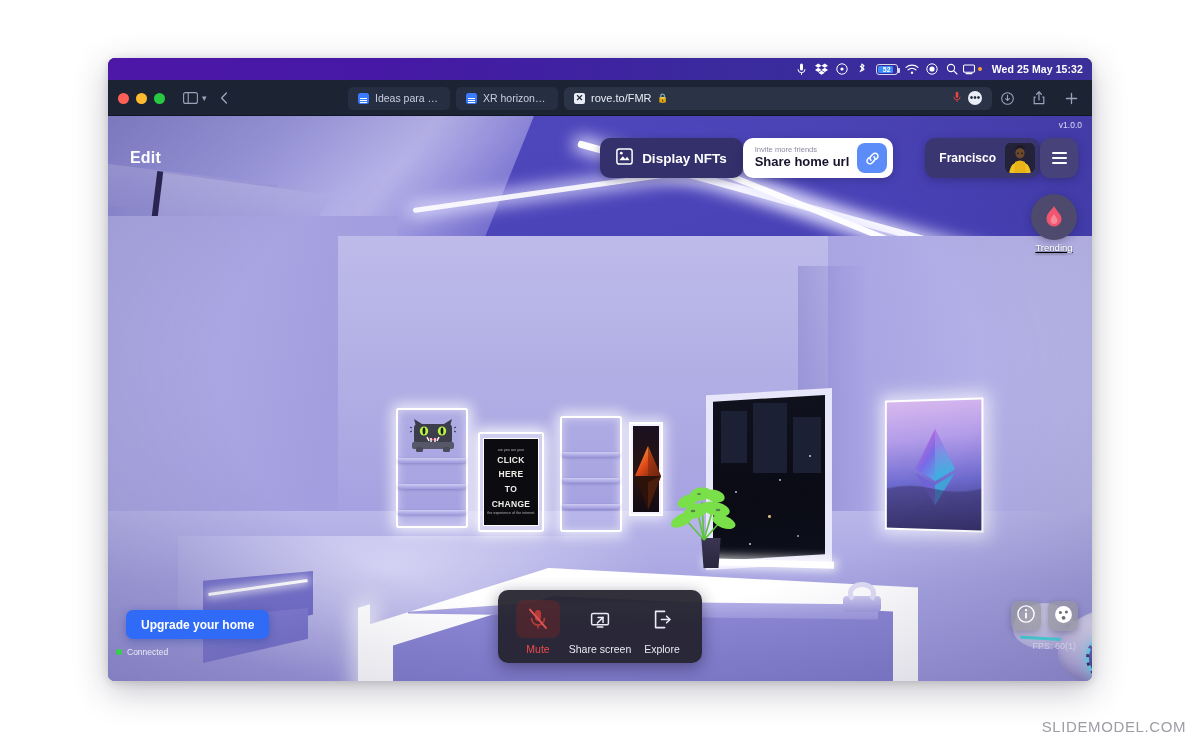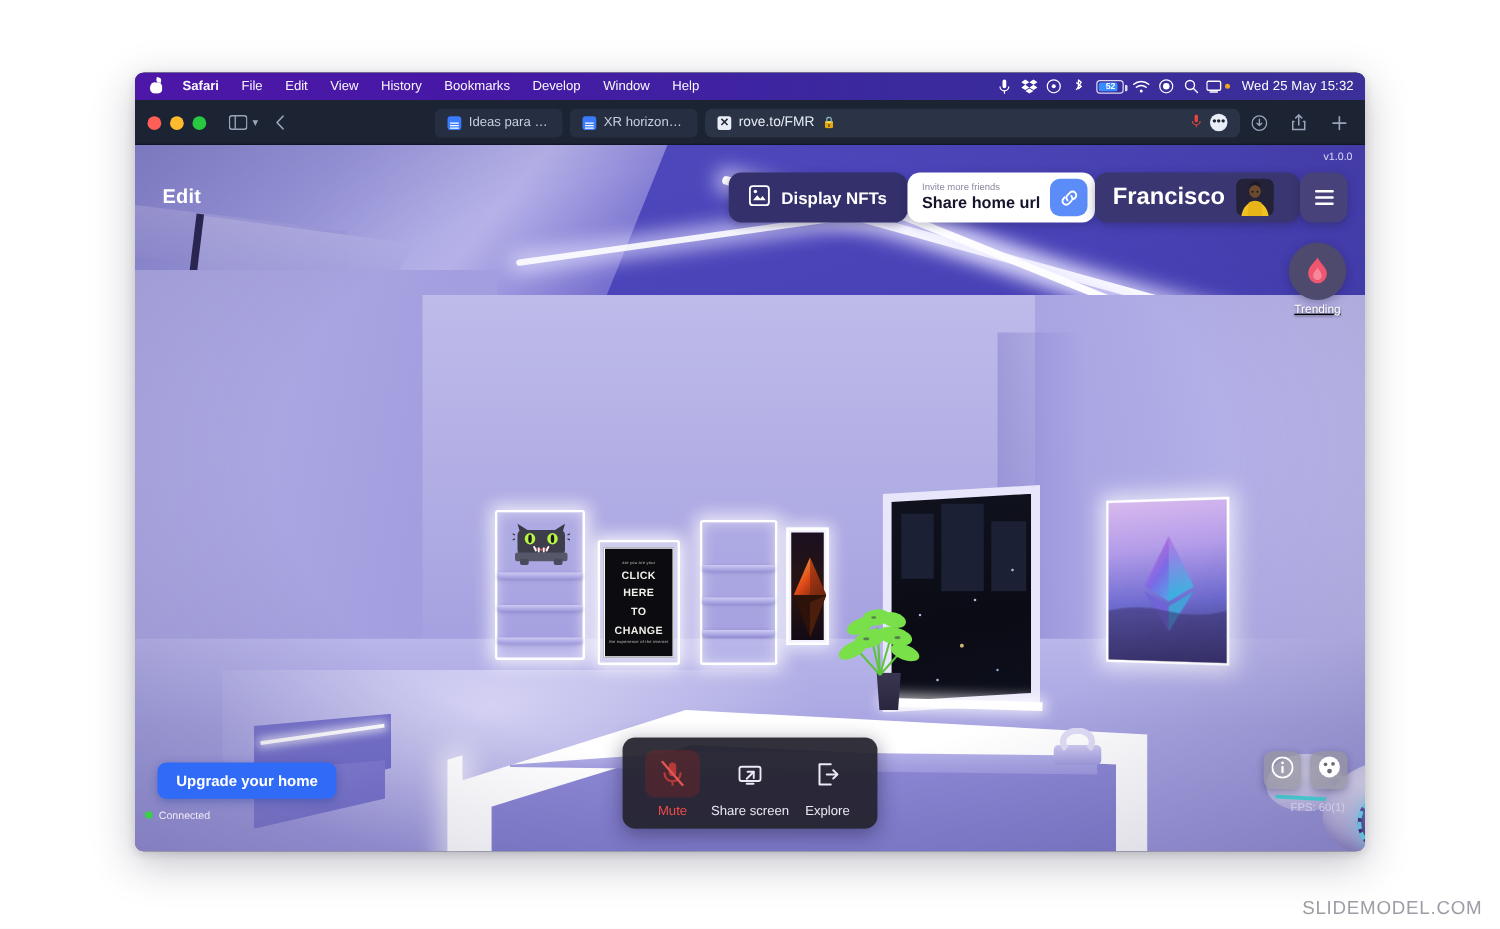--- a/index.html
+++ b/index.html
@@ -42,21 +42,21 @@
     clip-path: polygon(0 18%,42% 6%,48% 16%,55% 6%,100% 20%,100% 100%,0 100%);
   }
   .apple-logo::after {
     content: ""; position: absolute; left: 5.5px; top: 0px;
     width: 4px; height: 4px; background: #fff;
     border-radius: 0 60% 0 60%; transform: rotate(12deg);
   }
   .mb-right { margin-left: auto; display: flex; align-items: center; gap: 0; padding-right: 9px; }
   .mb-icon { width: 20px; height: 22px; display: flex; align-items: center; justify-content: center; }
   .mb-icon svg { display: block; }
-  .mb-clock { padding-left: 8px; font-size: 10.5px; letter-spacing: .1px; }
+  .mb-clock { padding-left: 8px; font-size: 10.5px; letter-spacing: .1px; font-weight: bold; }
   .batt-pill {
     width: 22px; height: 11px; border: 1.3px solid #dcd8f0; border-radius: 3px;
     position: relative; display: flex; align-items: center; justify-content: center;
   }
   .batt-pill::after {
     content: ""; position: absolute; right: -3.4px; top: 3px; width: 2px; height: 5px;
     background: #dcd8f0; border-radius: 0 1px 1px 0;
   }
   .batt-fill { position: absolute; left: 1px; top: 1px; bottom: 1px; width: 15px; background: #3a8dff; border-radius: 1.5px; }
   .batt-num { position: relative; font-size: 7px; color: #fff; font-weight: bold; z-index: 2; }
@@ -366,23 +366,24 @@
     box-shadow: 0 2px 8px rgba(30,26,70,.3);
   }
   .share-card .sc-small { font-size: 7.6px; color: #8a8aa2; line-height: 1.1; }
   .share-card .sc-big { font-size: 13px; color: #15142b; font-weight: bold; line-height: 1.15; }
   .sc-linkbtn {
     width: 30px; height: 30px; border-radius: 8px; background: #5b8cf8;
     display: flex; align-items: center; justify-content: center; color: #fff;
   }
   .btn-user {
     height: 40px; border-radius: 10px; background: #3a3672;
-    display: flex; align-items: center; gap: 9px; padding: 0 21px 0 14px;
-    color: #fff; font-size: 19px; font-weight: bold;
+    display: flex; align-items: center; gap: 9px; padding: 0 5px 0 14px;
+    color: #fff; font-size: 12px; font-weight: bold;
     box-shadow: 0 2px 8px rgba(30,26,70,.4);
+    margin-left: 32px;
   }
   .avatar {
     width: 30px; height: 30px; border-radius: 6px; overflow: hidden;
     background: linear-gradient(180deg,#1e1d33,#34324f);
     position: relative;
   }
   .btn-burger {
     width: 38px; height: 40px; border-radius: 10px; background: #474279;
     display: flex; align-items: center; justify-content: center; flex-direction: column; gap: 3px;
     box-shadow: 0 2px 8px rgba(30,26,70,.4);
@@ -449,32 +450,20 @@
   }
 </style>
 </head>
 <body>
 
 <div id="page">
 
   <div id="window">
 
     <div id="menubar">
-      <div class="mb-left">
-        <span class="apple-logo"></span>
-        <span class="mb-item bold">Safari</span>
-        <span class="mb-item">File</span>
-        <span class="mb-item">Edit</span>
-        <span class="mb-item">View</span>
-        <span class="mb-item">History</span>
-        <span class="mb-item">Bookmarks</span>
-        <span class="mb-item">Develop</span>
-        <span class="mb-item">Window</span>
-        <span class="mb-item">Help</span>
-      </div>
 
       <div class="mb-right">
         <span class="mb-icon">
           <svg width="9" height="13" viewBox="0 0 9 13">
               <rect x="3" y="0.5" width="3" height="7" rx="1.5" fill="#fff"></rect>
               <path d="M1 6.2a3.5 3.5 0 007 0" stroke="#fff" stroke-width="1" fill="none"></path>
               <rect x="4.1" y="9.5" width="0.9" height="2.5" fill="#fff"></rect>
             </svg>
         </span>
         <span class="mb-icon">

